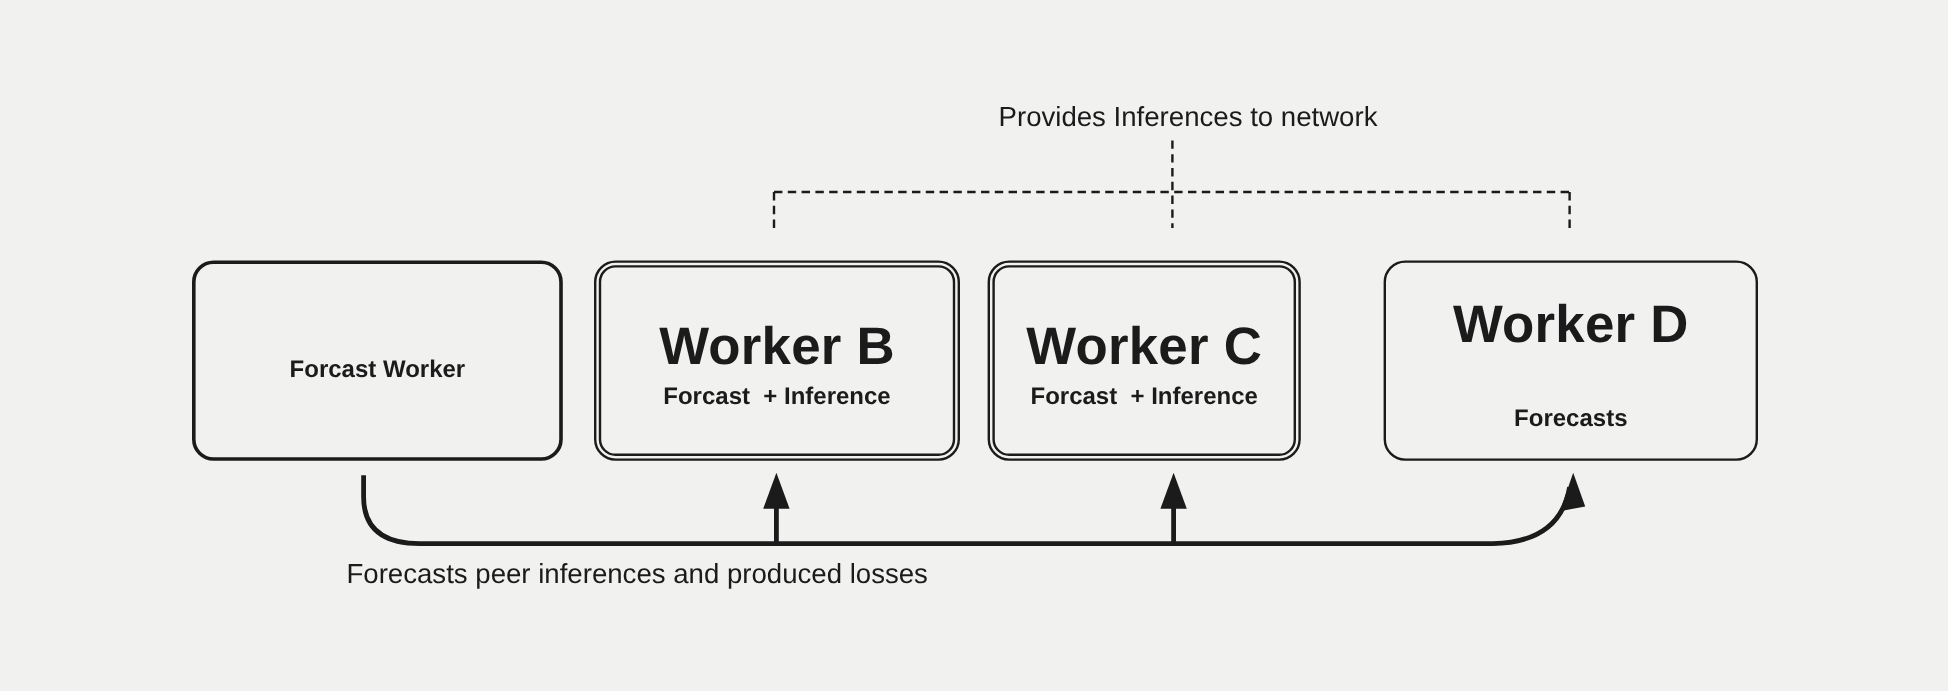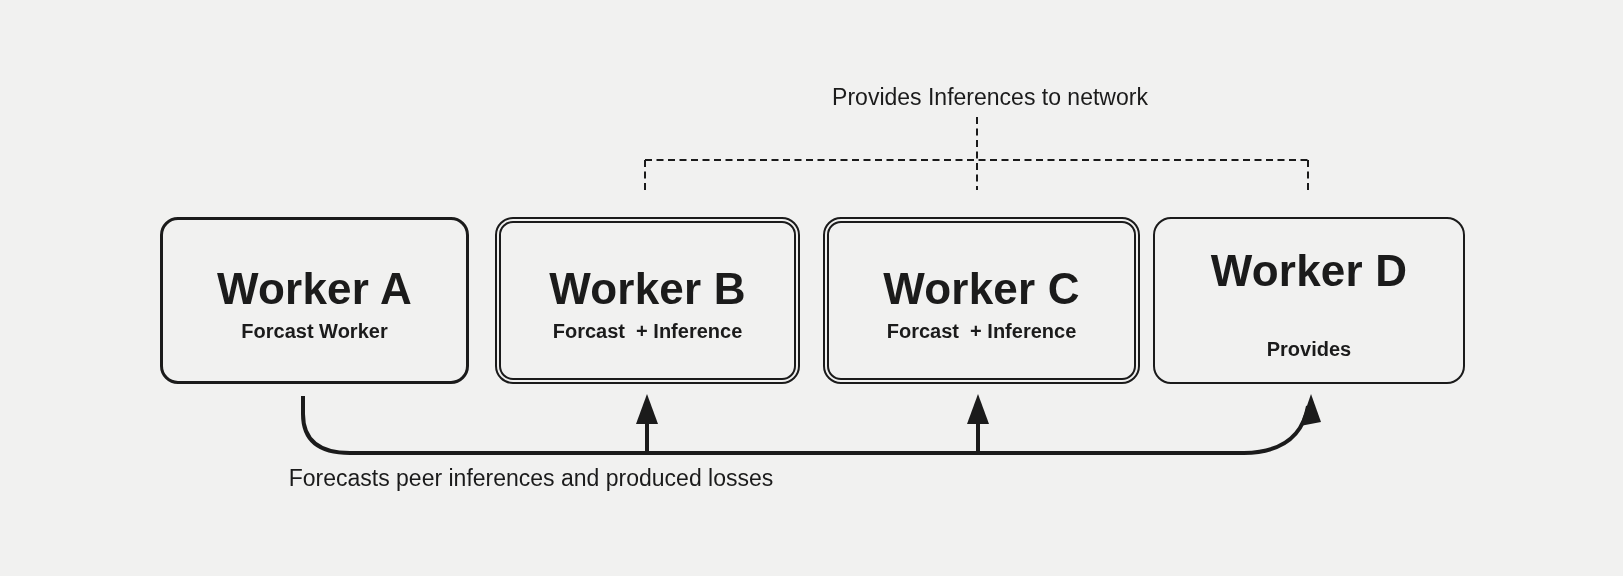--- a/index.html
+++ b/index.html
@@ -35,21 +35,21 @@
     justify-content: center;
     padding-top: 8px;
     color: var(--ink);
     background: var(--bg);
   }
   .worker-box.single-thick { border: 3px solid var(--ink); }
   .worker-box.double       { border: 6px double var(--ink); }
   .worker-box.single-thin  { border: 2px solid var(--ink); gap: 36px; }
   .box-a { left: 160px;  width: 309px; }
   .box-b { left: 495px;  width: 305px; }
-  .box-c { left: 823px;  width: 317px; }
+  .box-c { left: 823px;  width: 261px; }
   .box-d { left: 1153px; width: 312px; }
   .worker-title {
     font-size: 44px;
     font-weight: 600;
     line-height: 1.05;
     letter-spacing: 0.2px;
     white-space: pre;
   }
   .worker-subtitle {
     margin-top: 7px;
@@ -90,34 +90,33 @@
     <g fill="#1b1b1b" stroke="none">
       <polygon points="636,424 658,424 647,394"></polygon>
       <polygon points="967,424 989,424 978,394"></polygon>
       <polygon points="1300,426 1321,422 1311,394"></polygon>
     </g>
   </svg>
 
   <div class="annotation top-label">Provides Inferences to network</div>
 
   <div class="worker-box single-thick box-a">
-    <div class="worker-title">Worker A</div>
     <div class="worker-subtitle">Forcast Worker</div>
   </div>
 
   <div class="worker-box double box-b">
     <div class="worker-title">Worker B</div>
     <div class="worker-subtitle">Forcast  + Inference</div>
   </div>
 
   <div class="worker-box double box-c">
     <div class="worker-title">Worker C</div>
     <div class="worker-subtitle">Forcast  + Inference</div>
   </div>
 
   <div class="worker-box single-thin box-d">
     <div class="worker-title">Worker D</div>
-    <div class="worker-subtitle">Provides</div>
+    <div class="worker-subtitle">Forecasts</div>
   </div>
 
   <div class="annotation bottom-label">Forecasts peer inferences and produced losses</div>
 
 </div>
 
 </body></html>

